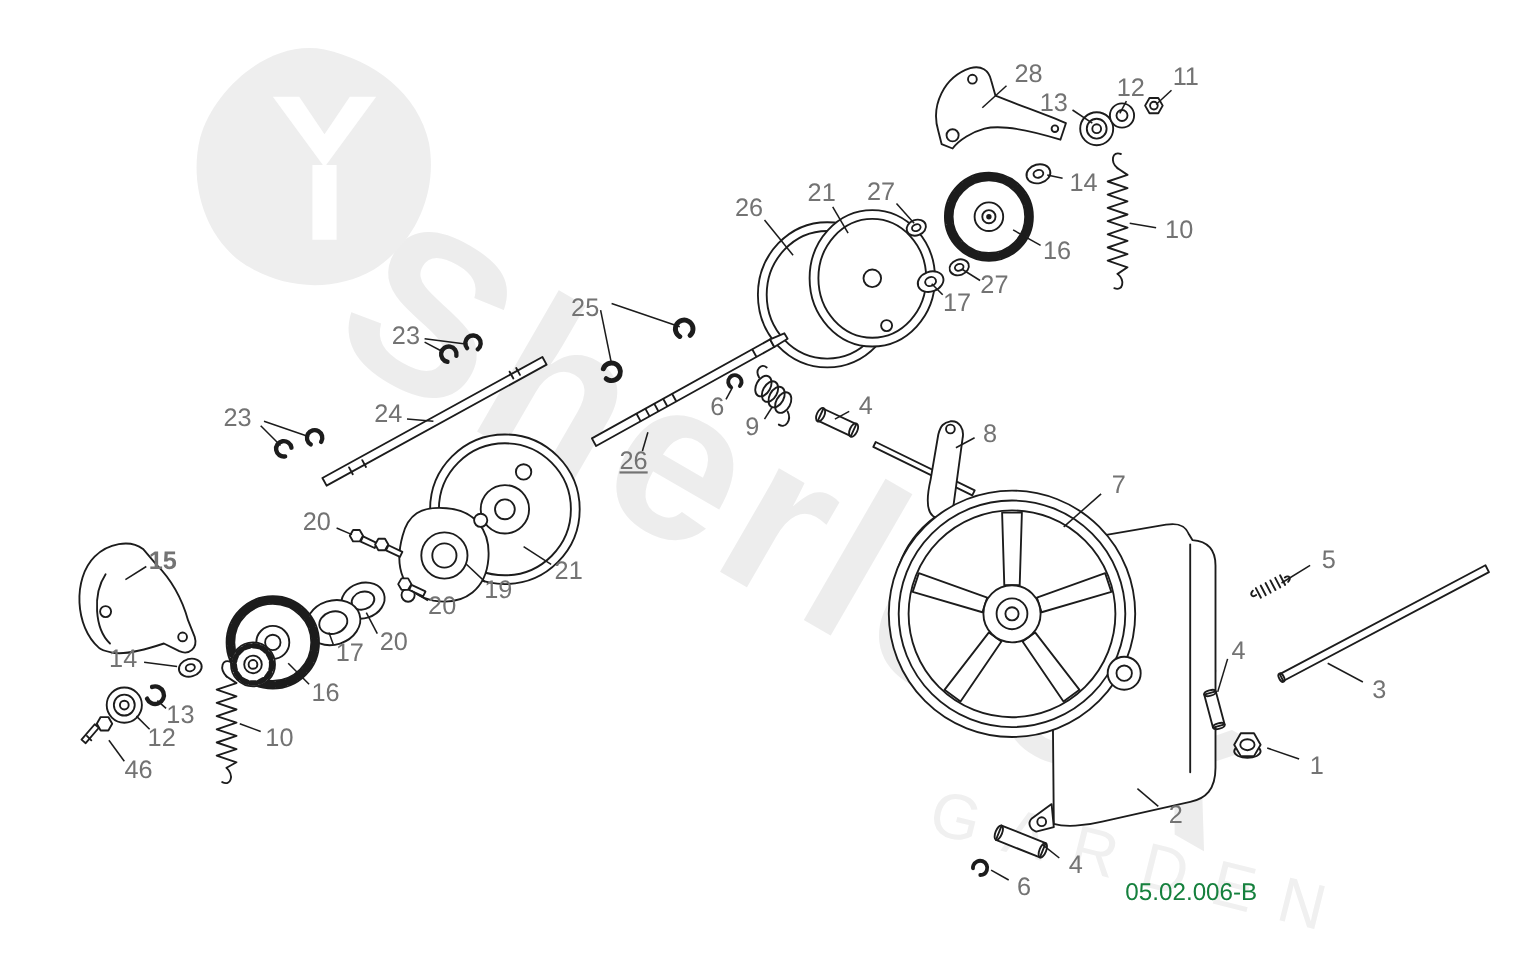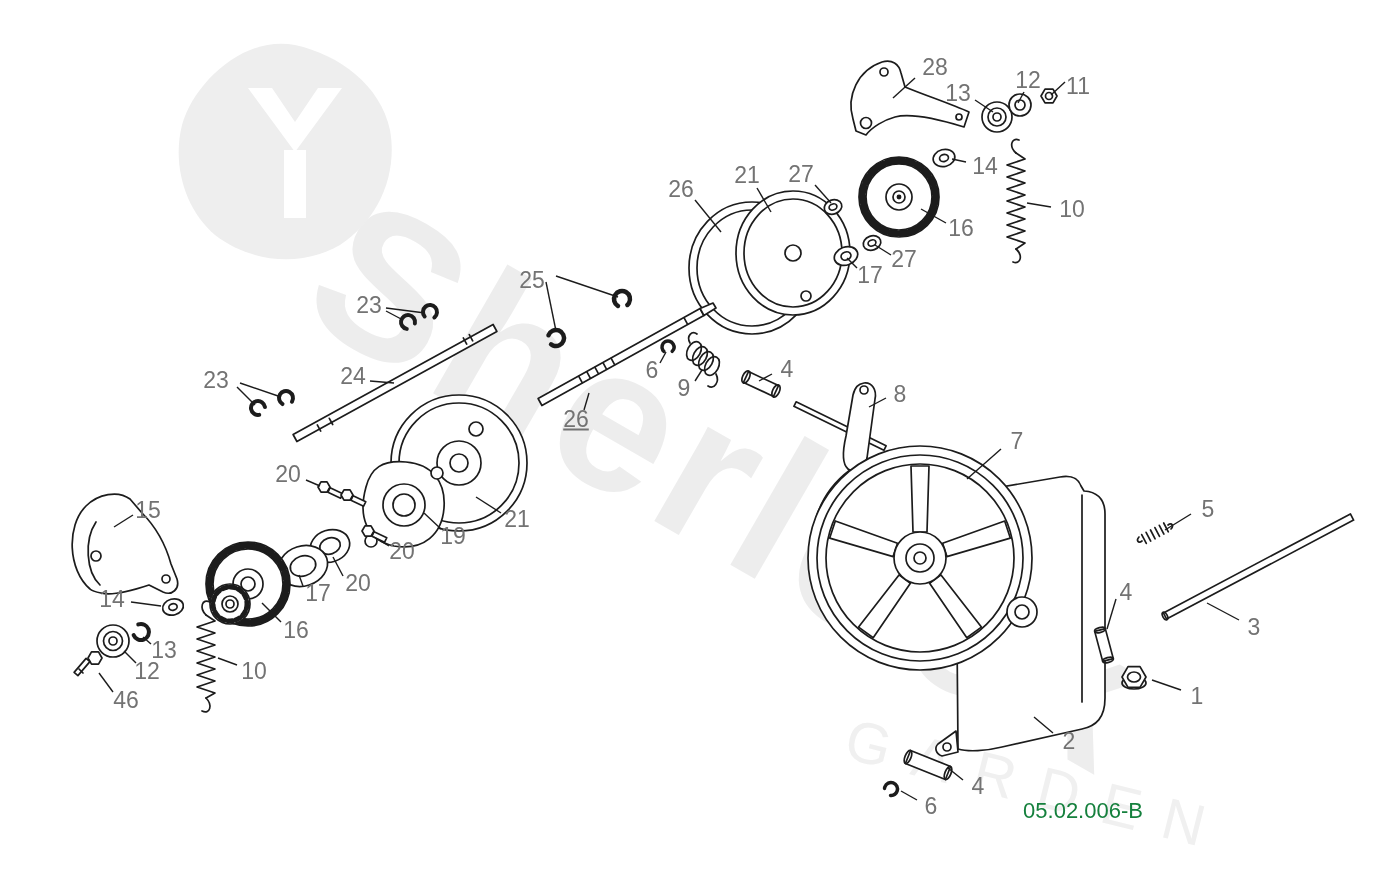--- a/index.html
+++ b/index.html
@@ -348,40 +348,40 @@
     <line x1="1053" y1="733" x2="1034" y2="717"></line>
     <line x1="963" y1="780" x2="948" y2="768"></line>
     <line x1="917" y1="800" x2="901" y2="791"></line>
   </g>
 </svg>
 
 <div id="callout-layer">
     <div class="callout" style="left: 935px; top: 67px;">28</div>
     <div class="callout" style="left: 958px; top: 93px;">13</div>
     <div class="callout" style="left: 1028px; top: 80px;">12</div>
-    <div class="callout" style="left: 1078px; top: 70px; margin-top: 16px;">11</div>
+    <div class="callout" style="left: 1078px; top: 70px;">11</div>
     <div class="callout" style="left: 985px; top: 166px;">14</div>
     <div class="callout" style="left: 1072px; top: 209px;">10</div>
     <div class="callout" style="left: 681px; top: 189px;">26</div>
     <div class="callout" style="left: 747px; top: 175px;">21</div>
     <div class="callout" style="left: 801px; top: 174px;">27</div>
     <div class="callout" style="left: 961px; top: 228px;">16</div>
     <div class="callout" style="left: 904px; top: 259px;">27</div>
     <div class="callout" style="left: 870px; top: 275px;">17</div>
     <div class="callout" style="left: 532px; top: 269px; margin-top: 11px;">25</div>
     <div class="callout" style="left: 369px; top: 305px;">23</div>
     <div class="callout" style="left: 216px; top: 380px;">23</div>
     <div class="callout" style="left: 353px; top: 376px;">24</div>
     <div class="callout" style="left: 652px; top: 370px;">6</div>
     <div class="callout" style="left: 684px; top: 388px;">9</div>
     <div class="callout" style="left: 787px; top: 369px;">4</div>
     <div class="callout" style="left: 576px; top: 419px; text-decoration: underline;">26</div>
     <div class="callout" style="left: 900px; top: 394px;">8</div>
     <div class="callout" style="left: 1017px; top: 441px;">7</div>
-    <div class="callout" style="left: 148px; top: 510px;">15</div>
+    <div class="callout" style="left: 148px; top: 510px; font-weight: bold;">15</div>
     <div class="callout" style="left: 288px; top: 474px;">20</div>
     <div class="callout" style="left: 517px; top: 519px;">21</div>
     <div class="callout" style="left: 453px; top: 536px;">19</div>
     <div class="callout" style="left: 402px; top: 551px;">20</div>
     <div class="callout" style="left: 358px; top: 583px;">20</div>
     <div class="callout" style="left: 318px; top: 593px;">17</div>
     <div class="callout" style="left: 112px; top: 599px;">14</div>
     <div class="callout" style="left: 296px; top: 630px;">16</div>
     <div class="callout" style="left: 164px; top: 650px;">13</div>
     <div class="callout" style="left: 147px; top: 671px;">12</div>

